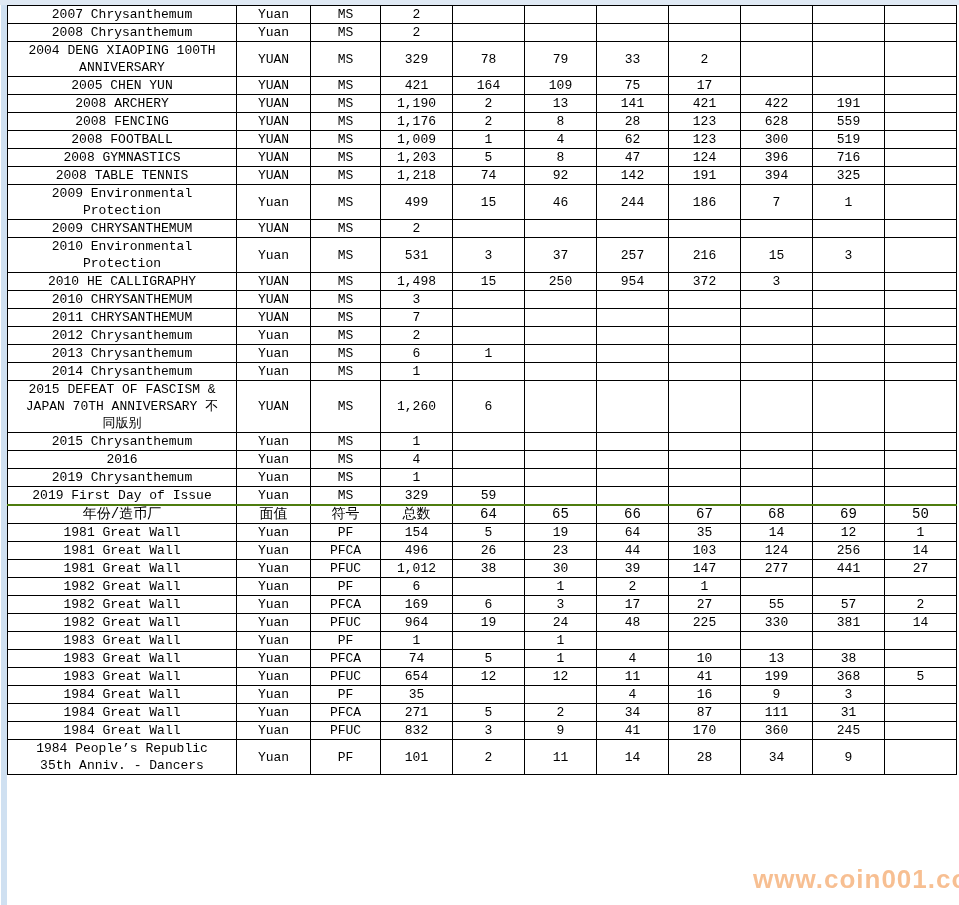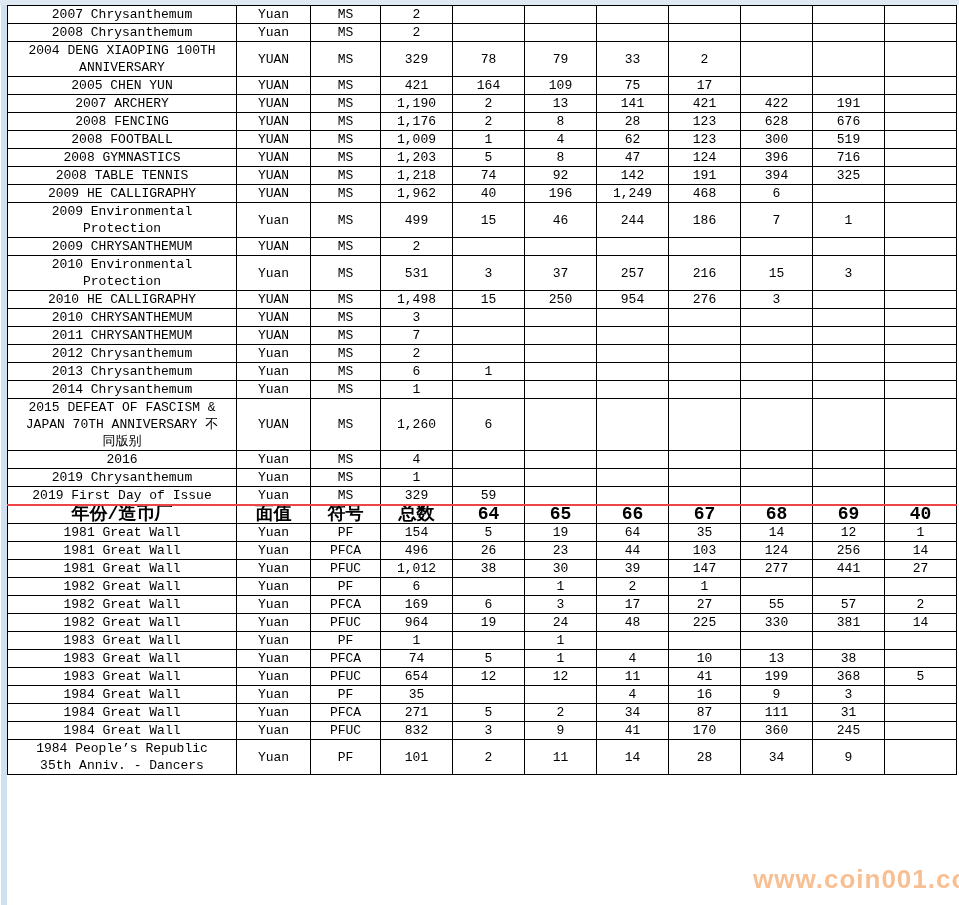--- a/index.html
+++ b/index.html
@@ -23,22 +23,22 @@
   }
   table.census td{
     border:1px solid #000;
     text-align:center;vertical-align:middle;
     height:17px;line-height:17px;
     padding:0 3px;overflow:hidden;
     word-break:break-word;
   }
   table.census td.name{padding:0 14px;}
   table.census tr.hdr td{
-    font-weight:bold;font-size:18px;
-    border-top:2px solid #ef4444;
+    font-weight:normal;font-size:14px;
+    border-top:2px solid #4d7c0f;
   }
   .watermark{
     position:absolute;left:753px;top:864px;
     font-family:"Liberation Sans","DejaVu Sans",sans-serif;
     font-weight:bold;font-size:26px;letter-spacing:1px;
     color:#f6b078;opacity:0.8;
     z-index:5;white-space:nowrap;pointer-events:none;
   }
 </style>
 </head>
@@ -108,21 +108,21 @@
         <td>421</td>
         <td>164</td>
         <td>109</td>
         <td>75</td>
         <td>17</td>
         <td></td>
         <td></td>
         <td></td>
       </tr>
       <tr>
-        <td class="name">2007 ARCHERY</td>
+        <td class="name">2008 ARCHERY</td>
         <td>YUAN</td>
         <td>MS</td>
         <td>1,190</td>
         <td>2</td>
         <td>13</td>
         <td>141</td>
         <td>421</td>
         <td>422</td>
         <td>191</td>
         <td></td>
@@ -130,21 +130,21 @@
       <tr>
         <td class="name">2008 FENCING</td>
         <td>YUAN</td>
         <td>MS</td>
         <td>1,176</td>
         <td>2</td>
         <td>8</td>
         <td>28</td>
         <td>123</td>
         <td>628</td>
-        <td>676</td>
+        <td>559</td>
         <td></td>
       </tr>
       <tr>
         <td class="name">2008 FOOTBALL</td>
         <td>YUAN</td>
         <td>MS</td>
         <td>1,009</td>
         <td>1</td>
         <td>4</td>
         <td>62</td>
@@ -173,33 +173,20 @@
         <td>1,218</td>
         <td>74</td>
         <td>92</td>
         <td>142</td>
         <td>191</td>
         <td>394</td>
         <td>325</td>
         <td></td>
       </tr>
       <tr>
-        <td class="name">2009 HE CALLIGRAPHY</td>
-        <td>YUAN</td>
-        <td>MS</td>
-        <td>1,962</td>
-        <td>40</td>
-        <td>196</td>
-        <td>1,249</td>
-        <td>468</td>
-        <td>6</td>
-        <td></td>
-        <td></td>
-      </tr>
-      <tr>
         <td class="name">2009 Environmental Protection</td>
         <td>Yuan</td>
         <td>MS</td>
         <td>499</td>
         <td>15</td>
         <td>46</td>
         <td>244</td>
         <td>186</td>
         <td>7</td>
         <td>1</td>
@@ -232,21 +219,21 @@
         <td></td>
       </tr>
       <tr>
         <td class="name">2010 HE CALLIGRAPHY</td>
         <td>YUAN</td>
         <td>MS</td>
         <td>1,498</td>
         <td>15</td>
         <td>250</td>
         <td>954</td>
-        <td>276</td>
+        <td>372</td>
         <td>3</td>
         <td></td>
         <td></td>
       </tr>
       <tr>
         <td class="name">2010 CHRYSANTHEMUM</td>
         <td>YUAN</td>
         <td>MS</td>
         <td>3</td>
         <td></td>
@@ -308,20 +295,33 @@
         <td></td>
         <td></td>
         <td></td>
       </tr>
       <tr>
         <td class="name">2015 DEFEAT OF FASCISM &amp; JAPAN 70TH ANNIVERSARY 不同版别</td>
         <td>YUAN</td>
         <td>MS</td>
         <td>1,260</td>
         <td>6</td>
+        <td></td>
+        <td></td>
+        <td></td>
+        <td></td>
+        <td></td>
+        <td></td>
+      </tr>
+      <tr>
+        <td class="name">2015 Chrysanthemum</td>
+        <td>Yuan</td>
+        <td>MS</td>
+        <td>1</td>
+        <td></td>
         <td></td>
         <td></td>
         <td></td>
         <td></td>
         <td></td>
         <td></td>
       </tr>
       <tr>
         <td class="name">2016</td>
         <td>Yuan</td>
@@ -365,21 +365,21 @@
         <td>年份/造币厂</td>
         <td>面值</td>
         <td>符号</td>
         <td>总数</td>
         <td>64</td>
         <td>65</td>
         <td>66</td>
         <td>67</td>
         <td>68</td>
         <td>69</td>
-        <td>40</td>
+        <td>50</td>
       </tr>
       <tr>
         <td class="name">1981 Great Wall</td>
         <td>Yuan</td>
         <td>PF</td>
         <td>154</td>
         <td>5</td>
         <td>19</td>
         <td>64</td>
         <td>35</td>

